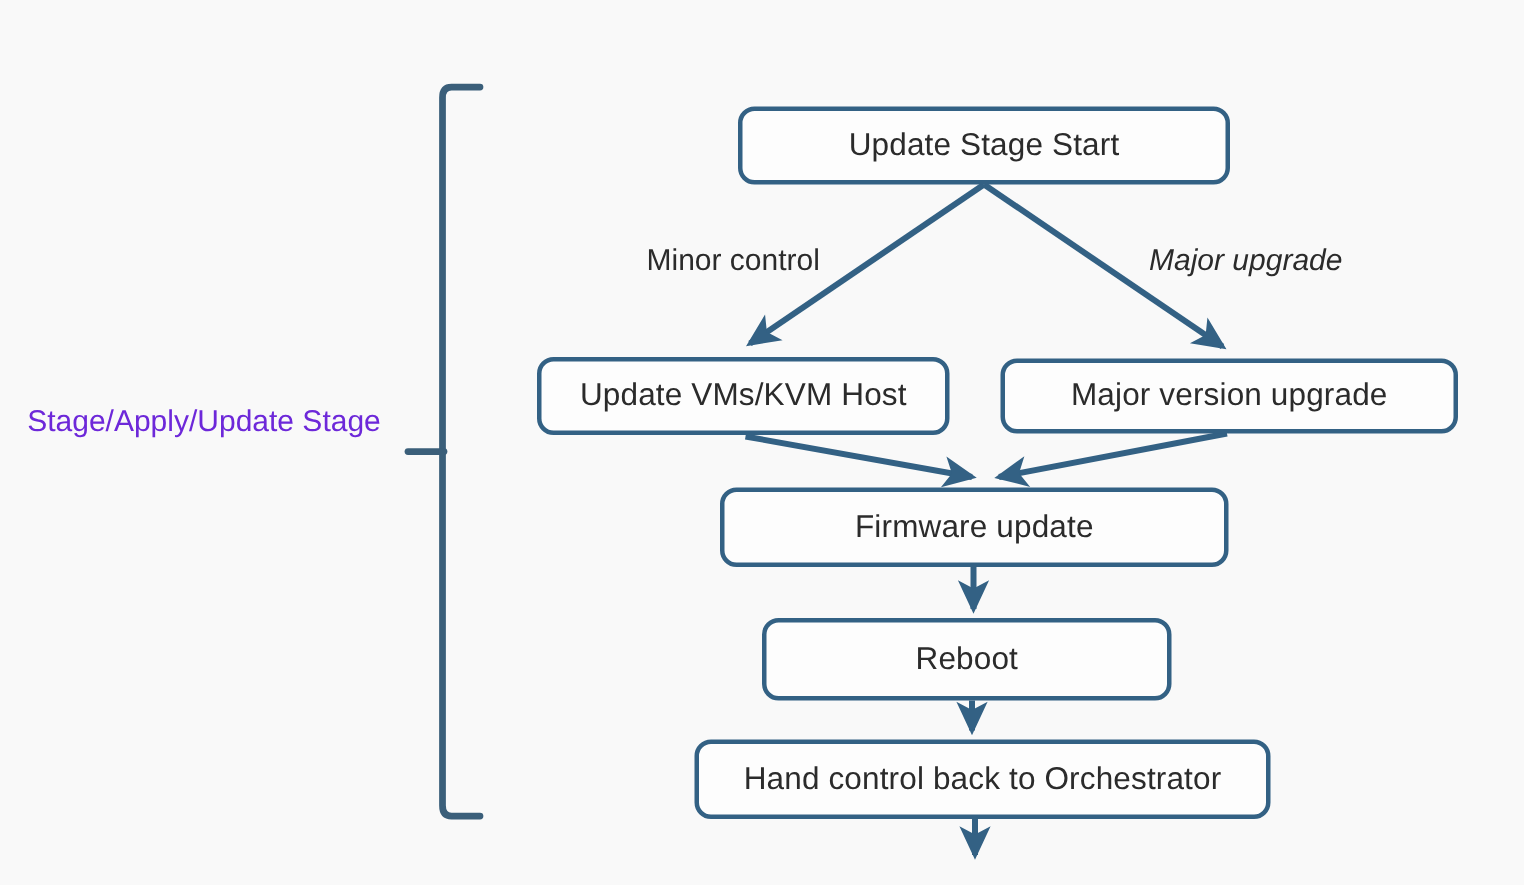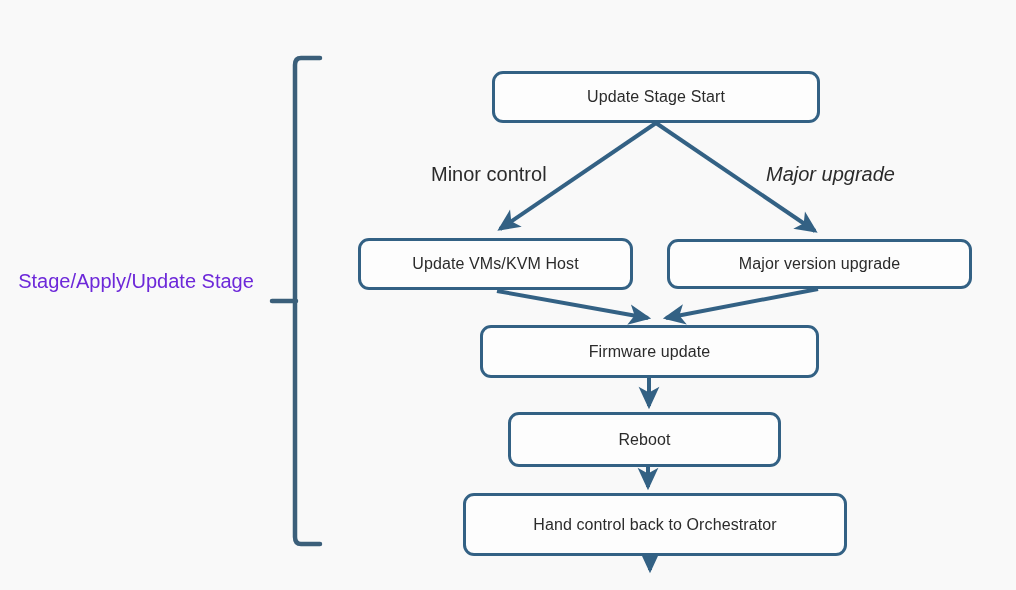--- a/index.html
+++ b/index.html
@@ -31,21 +31,21 @@
   .node-box {
     position: absolute;
     box-sizing: border-box;
     background: #fdfdfd;
     border: 3px solid #336184;
     border-radius: 11px;
     display: flex;
     align-items: center;
     justify-content: center;
     color: #2b2b2b;
-    font-size: 16px;
+    font-size: 21px;
     font-family: "Liberation Sans", sans-serif;
     line-height: 1.1;
     white-space: nowrap;
     letter-spacing: 0.1px;
   }
   .edge-label {
     position: absolute;
     color: #2b2b2b;
     font-size: 20px;
     font-family: "Liberation Sans", sans-serif;
@@ -99,19 +99,19 @@
   <div class="node-box" style="left: 492px; top: 71px; width: 328px; height: 52px;">Update Stage Start</div>
 
   <div class="node-box" style="left: 358px; top: 238px; width: 275px; height: 52px;">Update VMs/KVM Host</div>
 
   <div class="node-box" style="left: 667px; top: 239px; width: 305px; height: 50px; text-align: center;">Major version upgrade</div>
 
   <div class="node-box" style="left: 480px; top: 325px; width: 339px; height: 53px;">Firmware update</div>
 
   <div class="node-box" style="left: 508px; top: 412px; width: 273px; height: 55px;">Reboot</div>
 
-  <div class="node-box" style="left: 463px; top: 493px; width: 384px; height: 63px;">Hand control back to Orchestrator</div>
+  <div class="node-box" style="left: 463px; top: 493px; width: 384px; height: 53px;">Hand control back to Orchestrator</div>
 
   <div class="edge-label" style="left: 431px; top: 163px;">Minor control</div>
 
   <div class="edge-label" style="left: 766px; top: 163px; font-style: italic;">Major upgrade</div>
 
 </div>
 
 </body></html>

